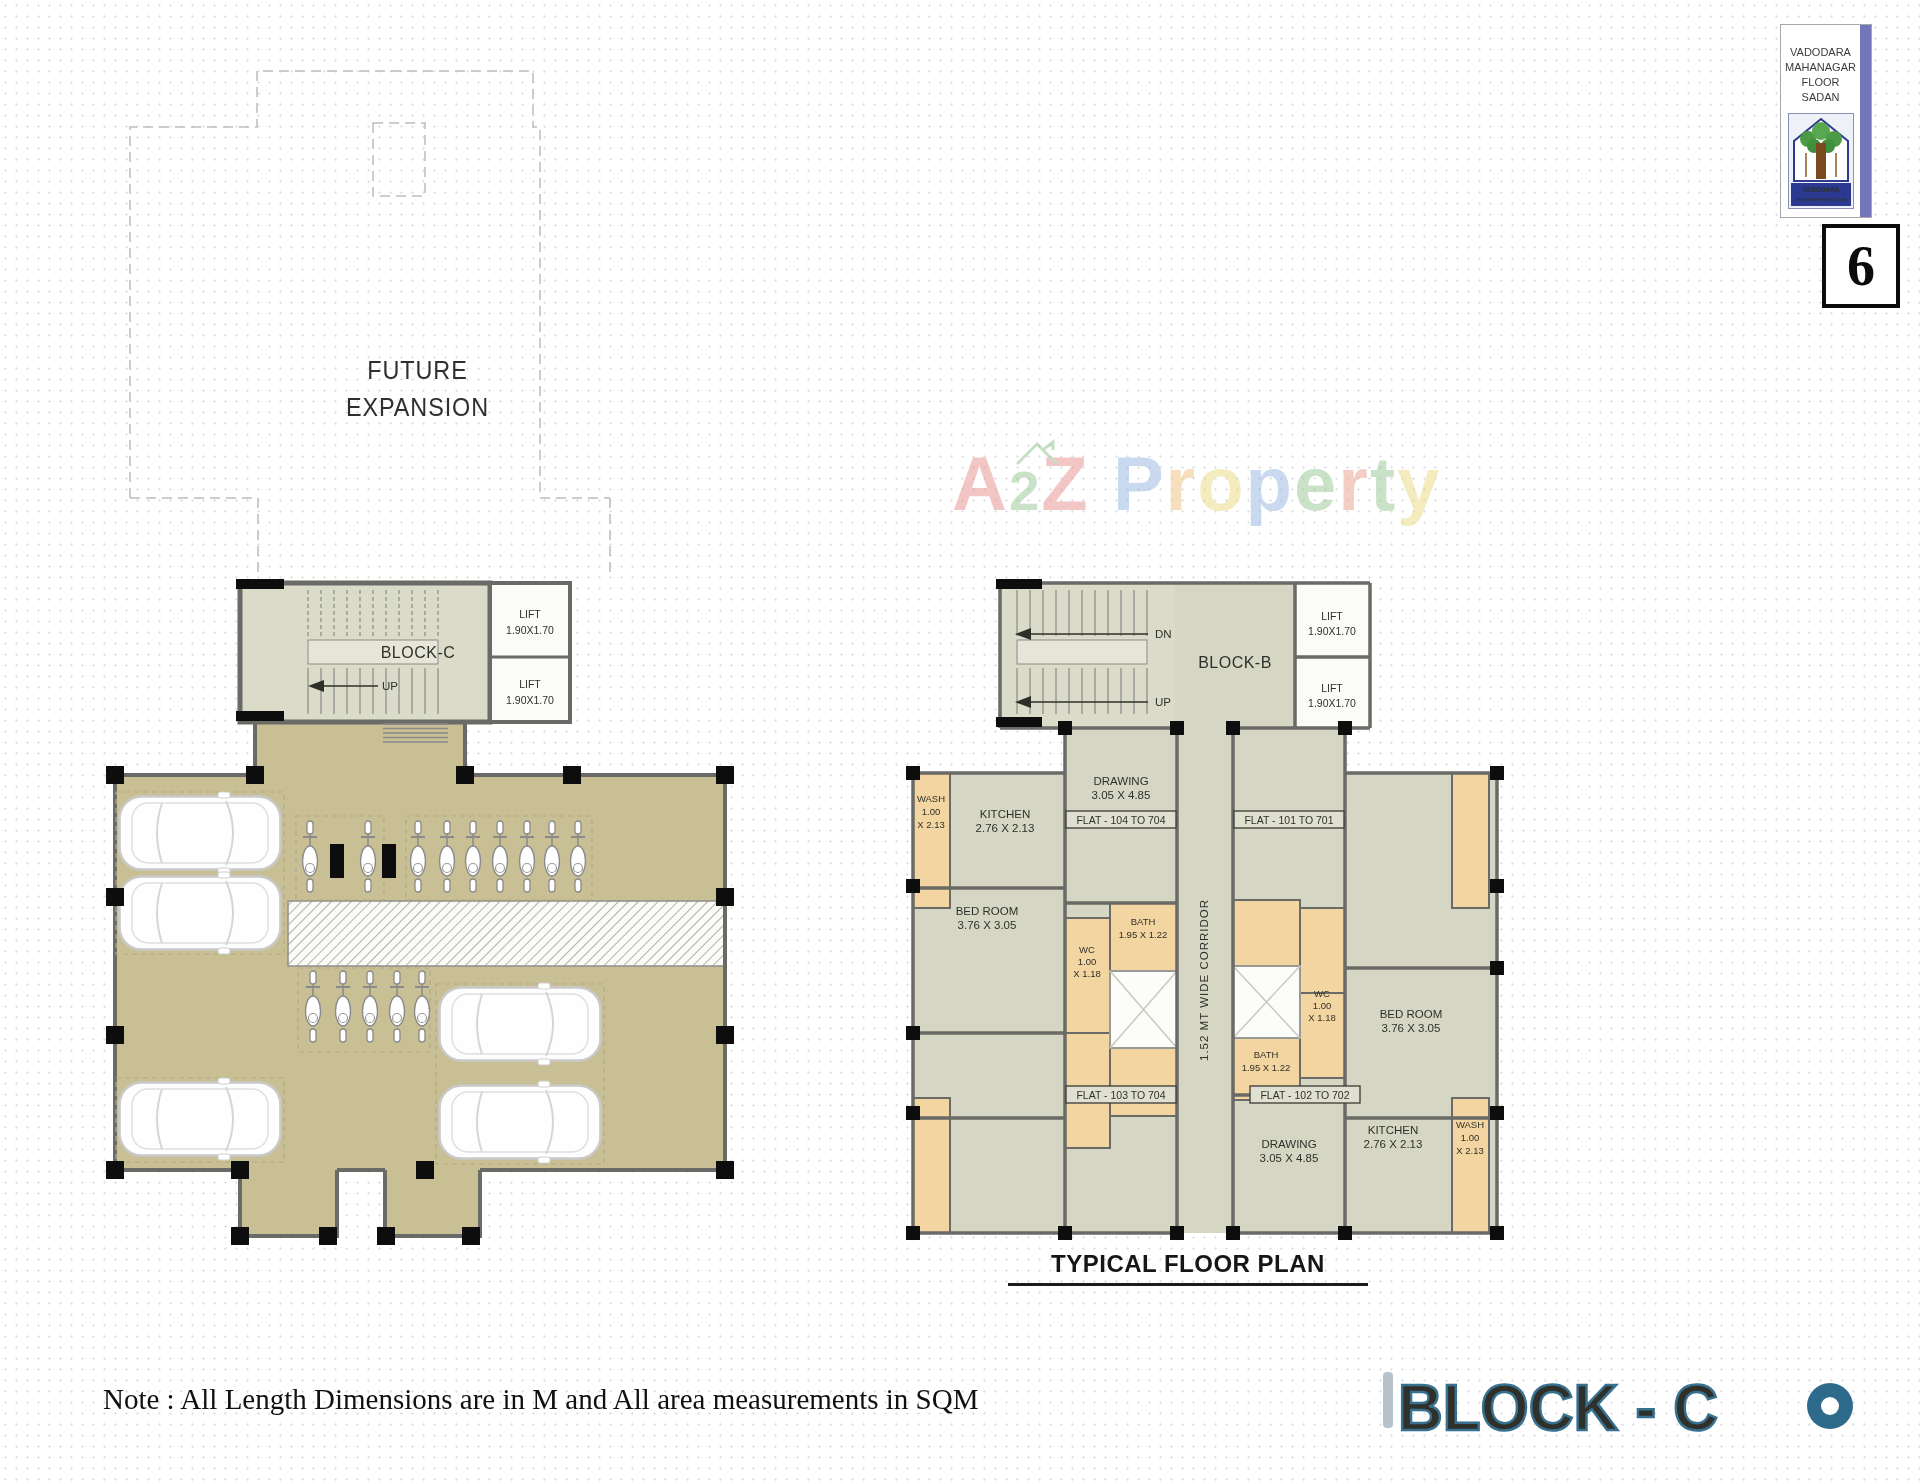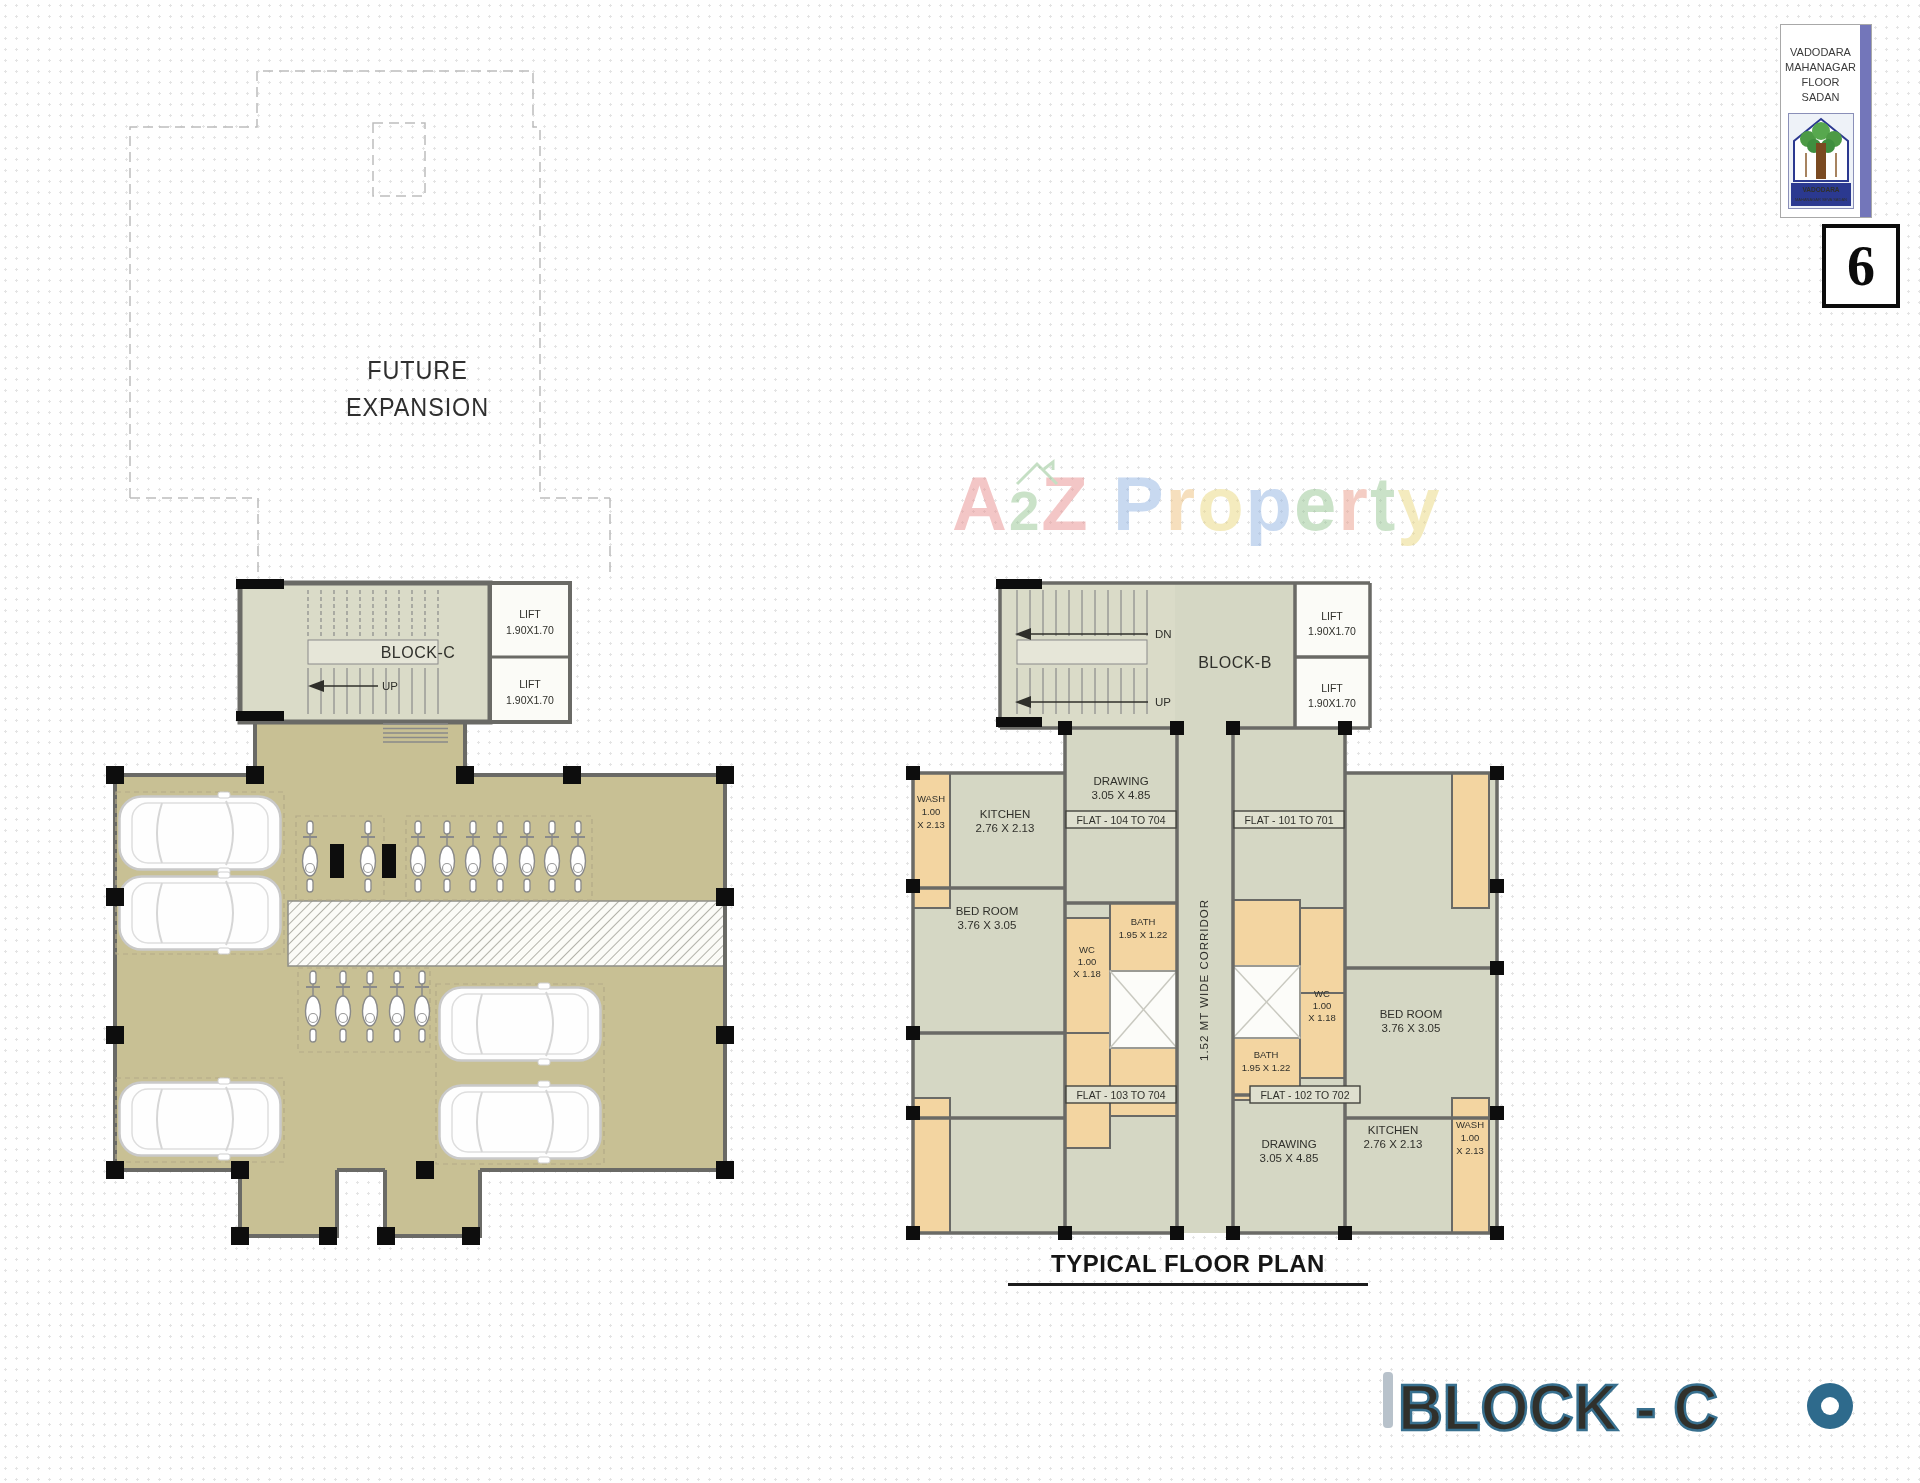--- a/index.html
+++ b/index.html
@@ -24,21 +24,21 @@
   .tread{stroke:#8a8a8a;stroke-width:1.2}
   .dashstall{fill:none;stroke:#b3aa88;stroke-width:1.2;stroke-dasharray:5 4}
   .flatbox{fill:#dfe0cf;stroke:#44443e;stroke-width:1.4}
   .fut{left:330px;top:352px;width:175px;text-align:center;font-size:26px;line-height:37px;
        color:#2f2f2f;transform:scaleX(.9);letter-spacing:1px;}
   .plan-title{font-weight:bold;color:#161616;text-align:center;border-bottom:3px solid #1c1c1c;
        padding-bottom:5px;letter-spacing:.5px;}
   #ground-title{left:212px;top:1250px;width:280px;font-size:27px;}
   #typical-title{left:1008px;top:1250px;width:360px;font-size:24px;}
   #note{left:103px;top:1383px;font-family:"Liberation Serif",serif;font-size:29px;color:#101010;}
-  .wm-brand{left:952px;top:460px;width:520px;font-size:76px;font-weight:bold;opacity:.5;
+  .wm-brand{left:952px;top:440px;width:520px;font-size:76px;font-weight:bold;opacity:.5;
        letter-spacing:2px;white-space:nowrap;}
   .wm-brand .small{font-size:.72em;}
   #wm-url{left:888px;top:1335px;font-size:52px;color:#d7d7d7;letter-spacing:1px;font-weight:500;}
   #logo-box{left:1780px;top:24px;width:92px;height:194px;background:#fff;border:1px solid #a8a8a8;
        box-sizing:border-box;}
   #logo-stripe{position:absolute;right:0;top:0;bottom:0;width:11px;background:#7376ba;}
   .org-lines{margin-top:20px;margin-right:11px;text-align:center;font-size:11px;line-height:15px;color:#3a3a3a;}
   #emblem{position:absolute;left:7px;top:88px;}
   #pageno-box{left:1822px;top:224px;width:78px;height:84px;background:#fff;border:4px solid #0b0b0b;
        box-sizing:border-box;text-align:center;font-family:"Liberation Serif",serif;
@@ -352,20 +352,21 @@
       <rect x="153" y="648" width="14" height="14"></rect>
         <rect x="265" y="648" width="14" height="14"></rect>
         <rect x="321" y="648" width="14" height="14"></rect>
         <rect x="433" y="648" width="14" height="14"></rect>
     </g>
   </svg>
 
   <div class="abs plan-title" id="typical-title">TYPICAL FLOOR PLAN</div>
 
 
+  <div class="abs" id="note">Note : All Length Dimensions are in M and All area measurements in SQM</div>
 
   <div class="abs" id="side-tab"></div>
 
   <svg class="abs" style="left:1390px;top:1362px" width="510" height="92">
     <text x="8" y="68" textLength="320" lengthAdjust="spacingAndGlyphs" font-family="Liberation Sans, sans-serif" font-weight="bold" font-size="64" fill="#f2f7fa" stroke="#38708f" stroke-width="2.5">BLOCK - C</text>
     <g>
       <circle cx="440" cy="44" r="23" fill="#2e6a8c"></circle>
       <circle cx="440" cy="44" r="9" fill="#ffffff"></circle>
     </g>
   </svg>

